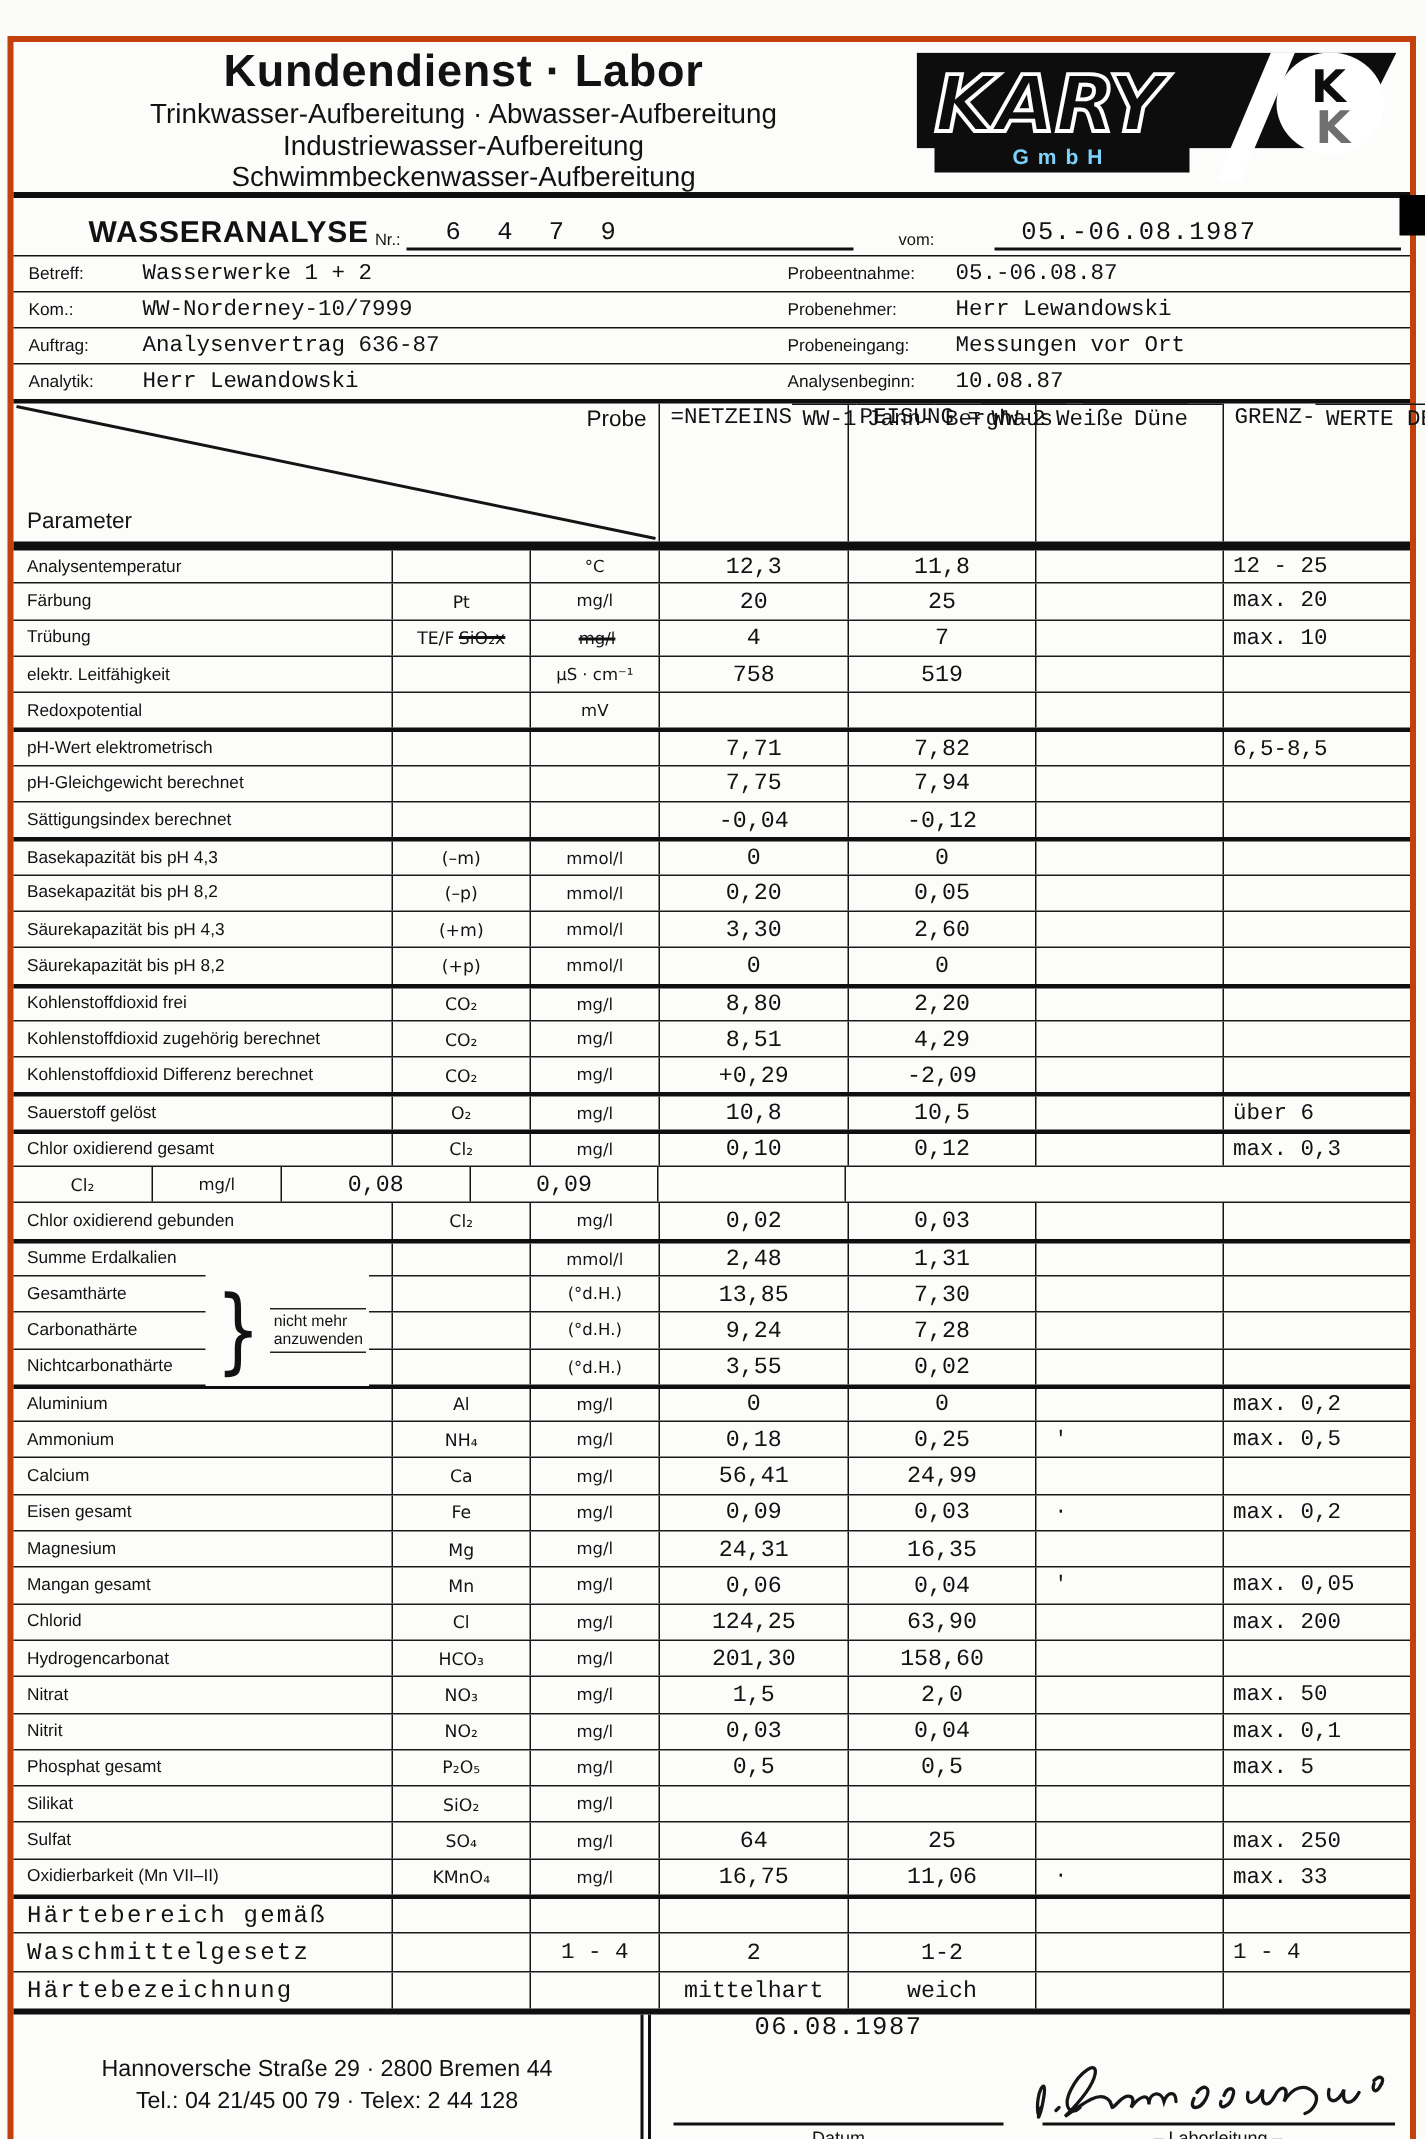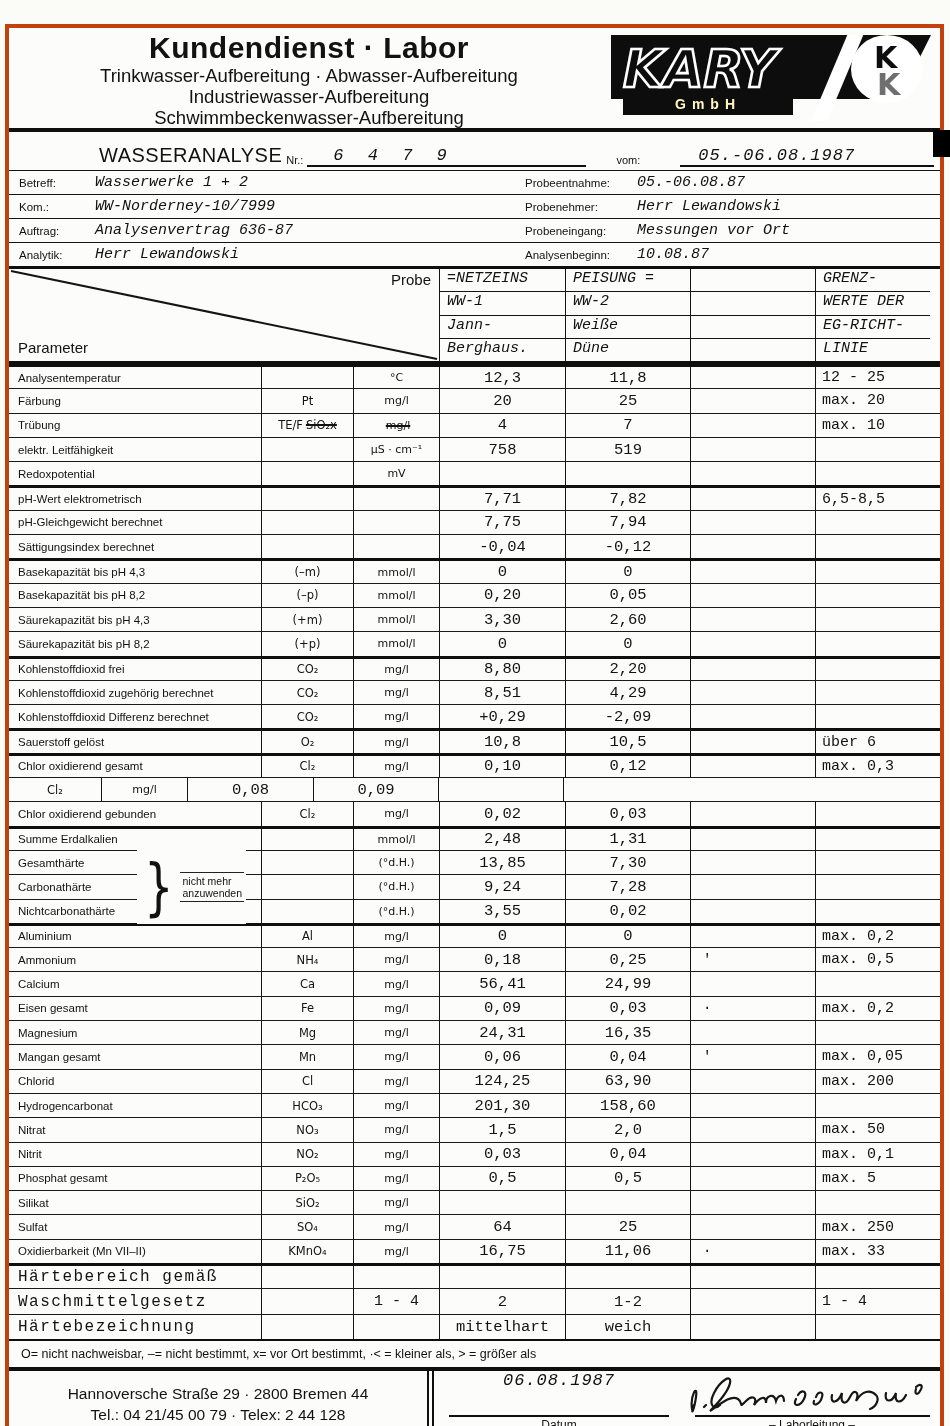--- a/index.html
+++ b/index.html
@@ -1,50 +1,50 @@
 <!DOCTYPE html>
 <html><head>
 <meta charset="utf-8">
 <style>
   html,body{margin:0;padding:0;background:#e8e8e6;}
   .page{position:relative;width:950px;height:1426px;background:#fbfbf8;font-family:"Liberation Sans",sans-serif;color:#121212;overflow:hidden;}
   .outer{position:absolute;left:5px;top:24px;width:931px;height:1408px;border:4px solid #c2410c;display:flex;flex-direction:column;background:#fcfcfa;}
-  .mono{font-family:"Liberation Mono","DejaVu Sans Mono",monospace;font-style:italic;}
+  .mono{font-family:"Liberation Mono","DejaVu Sans Mono",monospace;}
 
   
   .masthead{height:100px;border-bottom:4px solid #0f0f0f;display:flex;align-items:center;}
   .mast-text{width:600px;text-align:center;padding-top:2px;}
   .mast-title{font-size:30px;font-weight:bold;letter-spacing:.5px;}
   .mast-line{font-size:18.5px;line-height:21px;}
   .logo{position:relative;width:320px;height:86px;margin-left:2px;}
   .logo-main{position:absolute;left:0;top:0;width:320px;height:64px;background:#0d0d0d;clip-path:polygon(0 0,100% 0,90% 100%,0 100%);}
-  .logo-gmbh{position:absolute;left:12px;top:58px;width:170px;height:22px;background:#0d0d0d;color:#fef9c3;font-weight:bold;font-size:14px;letter-spacing:6px;text-align:center;line-height:22px;}
+  .logo-gmbh{position:absolute;left:12px;top:58px;width:170px;height:22px;background:#0d0d0d;color:#7dd3fc;font-weight:bold;font-size:14px;letter-spacing:6px;text-align:center;line-height:22px;}
   .logo svg{position:absolute;left:0;top:0;}
 
   
   .formblk{border-bottom:3px solid #0f0f0f;}
   .form-title-row{height:38px;display:flex;align-items:flex-end;padding:0 6px 3px 10px;box-sizing:border-box;}
-  .wa{font-size:20px;font-weight:normal;letter-spacing:.5px;margin-left:80px;}
+  .wa{font-size:20px;font-weight:bold;letter-spacing:.5px;margin-left:40px;}
   .small-label{font-size:11px;margin:0 4px 1px 4px;}
   .uline{border-bottom:2px solid #101010;display:inline-block;}
   .wa-nr{font-size:17px;letter-spacing:7px;width:290px;padding-left:26px;}
   .wa-vom{font-size:17px;letter-spacing:1px;width:270px;padding-left:18px;margin-left:36px;}
   .form-row{height:23px;border-top:1.5px solid #141414;display:flex;align-items:center;font-size:11.5px;}
   .f-label{width:76px;padding-left:10px;}
   .f-value{width:430px;font-size:15px;}
   .f-label2{width:112px;}
   .f-value2{font-size:15px;}
 
   
   .thead{height:92px;border-bottom:3px solid #0f0f0f;display:flex;}
   .diag-cell{position:relative;width:430px;box-sizing:border-box;}
   .diag-cell svg{position:absolute;left:0;top:0;}
   .lbl-probe{position:absolute;top:2px;right:8px;font-size:15px;}
   .lbl-parameter{position:absolute;bottom:5px;left:9px;font-size:15px;}
-  .hcol{box-sizing:border-box;border-left:1.5px solid #141414;display:flex;flex-direction:column;}
+  .hcol{box-sizing:border-box;border-left:1.5px solid #141414;display:flex;flex-direction:row;}
   .hcol .hc{flex:1;box-sizing:border-box;border-top:1px solid #141414;font-size:15px;padding:1px 0 0 7px;white-space:nowrap;overflow:visible;}
   .hcol .hc:first-child{border-top:none;}
   .w-ww1{width:126px;} .w-ww2{width:125px;} .w-mark{width:125px;} .w-lim{width:115px;}
 
   
   .tbody{flex:0 0 auto;}
   .trow{height:24.3px;display:flex;border-top:1px solid #1a1a1a;box-sizing:border-box;}
   .trow:first-child{border-top:none;}
   .trow.thick{border-top:3px solid #0f0f0f;}
   .trow.monorow{height:25.4px;}
@@ -733,23 +733,20 @@
           </div>
           <div class="cell c-formula"></div>
           <div class="cell c-unit"></div>
           <div class="cell c-v">mittelhart</div>
           <div class="cell c-v c-v2">weich</div>
           <div class="cell c-mark"></div>
           <div class="cell c-lim"></div>
         </div>
       </div>
 
-    <div class="legend">
-      <span>O= nicht nachweisbar,  –= nicht bestimmt,  x= vor Ort bestimmt,  ·&lt; = kleiner als, &gt; = größer als</span>
-    </div>
 
     <div class="footer">
       <div class="f-addr">
         <div>Hannoversche Straße 29 · 2800 Bremen 44</div>
         <div>Tel.: 04 21/45 00 79 · Telex: 2 44 128</div>
       </div>
       <div class="f-div"></div>
       <div class="f-date">
         <div class="dval mono">06.08.1987</div>
         <div class="dline">Datum</div>

